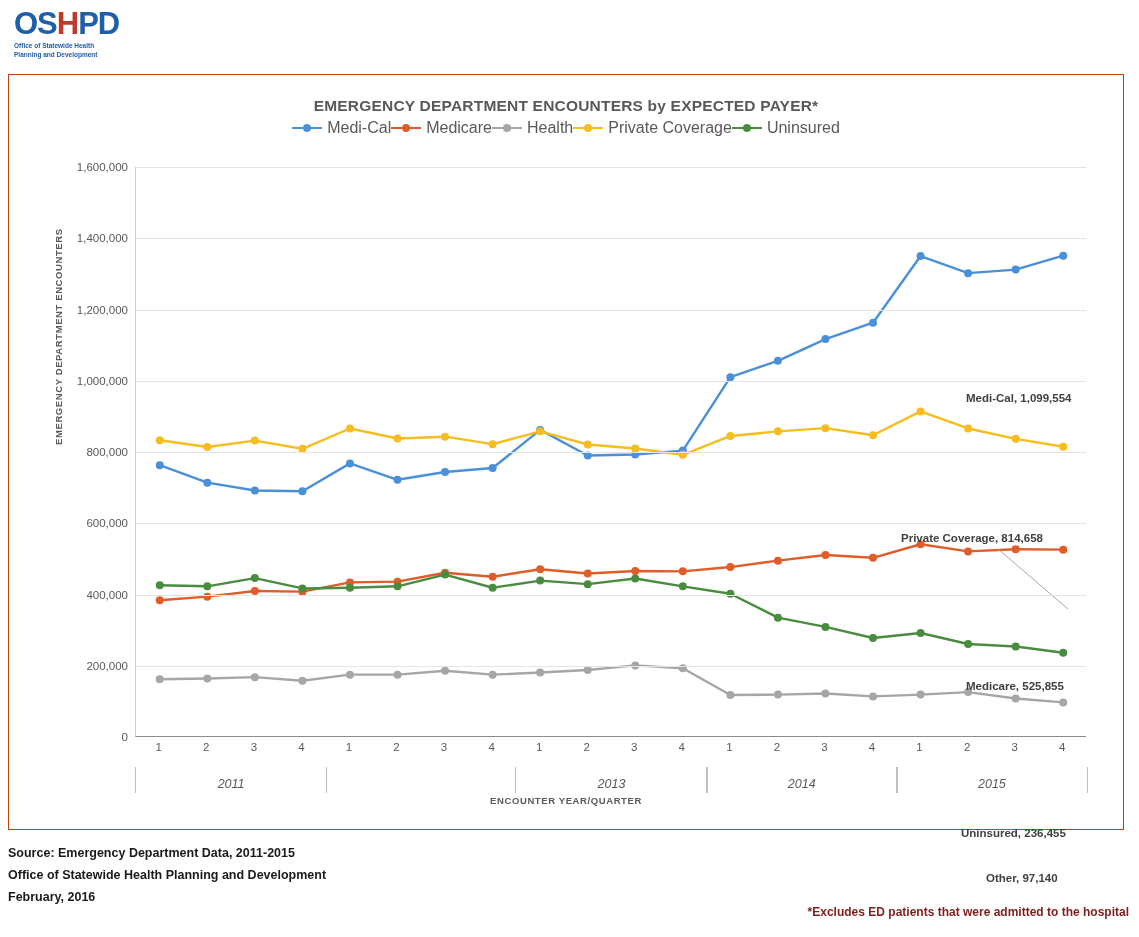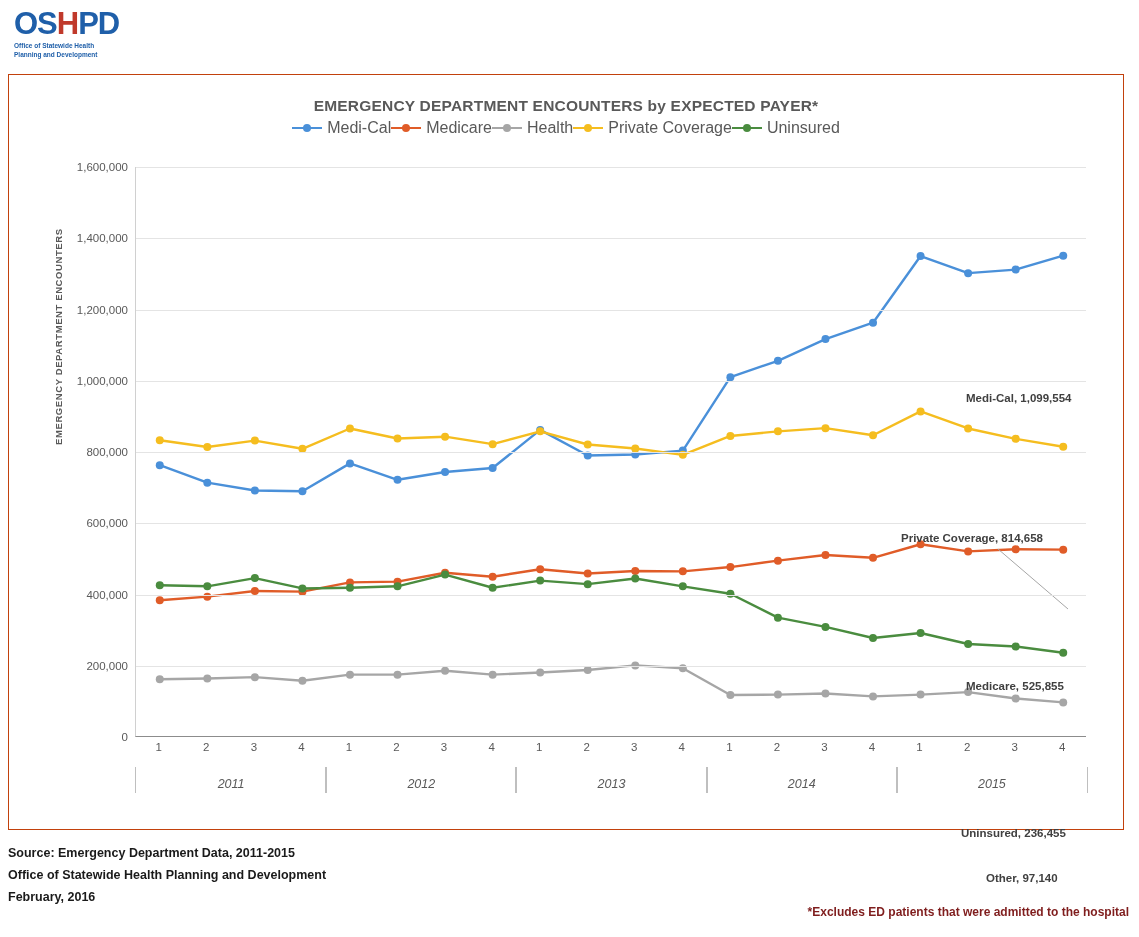--- a/index.html
+++ b/index.html
@@ -127,20 +127,21 @@
       <div class="legend-item">
         <span class="legend-mark">
           <span class="lg-line" style="background:#4a8c3f"></span>
           <span class="lg-dot" style="background:#4a8c3f"></span>
         </span>
         <span>Uninsured</span>
       </div>
     </div>
 
   <div id="y-axis-title">EMERGENCY DEPARTMENT ENCOUNTERS</div>
+  <div id="x-axis-title">ENCOUNTER YEAR/QUARTER</div>
 
   <div id="plot-area">
     <svg id="series-svg" viewBox="0 0 951 570" preserveAspectRatio="none">
         <path d="M23.77 298.18 L71.32 315.64 L118.88 323.48 L166.42 324.19 L213.97 296.40 L261.52 312.79 L309.07 304.95 L356.63 301.03 L404.17 262.91 L451.72 288.56 L499.27 287.49 L546.82 283.58 L594.38 210.19 L641.92 193.80 L689.47 172.07 L737.02 155.68 L784.57 89.06 L832.13 106.16 L879.67 102.60 L927.22 88.69" fill="none" stroke="#4a90d9" stroke-width="2.4" stroke-linejoin="round"></path>
         <circle cx="23.77" cy="298.18" r="4" fill="#4a90d9"></circle>
         <circle cx="71.32" cy="315.64" r="4" fill="#4a90d9"></circle>
         <circle cx="118.88" cy="323.48" r="4" fill="#4a90d9"></circle>
         <circle cx="166.42" cy="324.19" r="4" fill="#4a90d9"></circle>
         <circle cx="213.97" cy="296.40" r="4" fill="#4a90d9"></circle>
         <circle cx="261.52" cy="312.79" r="4" fill="#4a90d9"></circle>
@@ -287,23 +288,20 @@
       <div class="q-lab" style="left: 737.025px;">4</div>
       <div class="q-lab" style="left: 784.575px;">1</div>
       <div class="q-lab" style="left: 832.125px;">2</div>
       <div class="q-lab" style="left: 879.675px;">3</div>
       <div class="q-lab" style="left: 927.225px;">4</div>
     </div>
   <div id="year-row">
       <div class="yr-group" style="left: 0px; width: 190.2px;">
         <div class="yr-lab">2011</div>
       </div>
-      <div class="yr-group" style="left: 190.2px; width: 190.2px;">
-        <div class="yr-lab">2012</div>
-      </div>
       <div class="yr-group" style="left: 380.4px; width: 190.2px;">
         <div class="yr-lab">2013</div>
       </div>
       <div class="yr-group" style="left: 570.6px; width: 190.2px;">
         <div class="yr-lab">2014</div>
       </div>
       <div class="yr-group" style="left: 760.8px; width: 190.2px;">
         <div class="yr-lab">2015</div>
       </div>
     </div>

